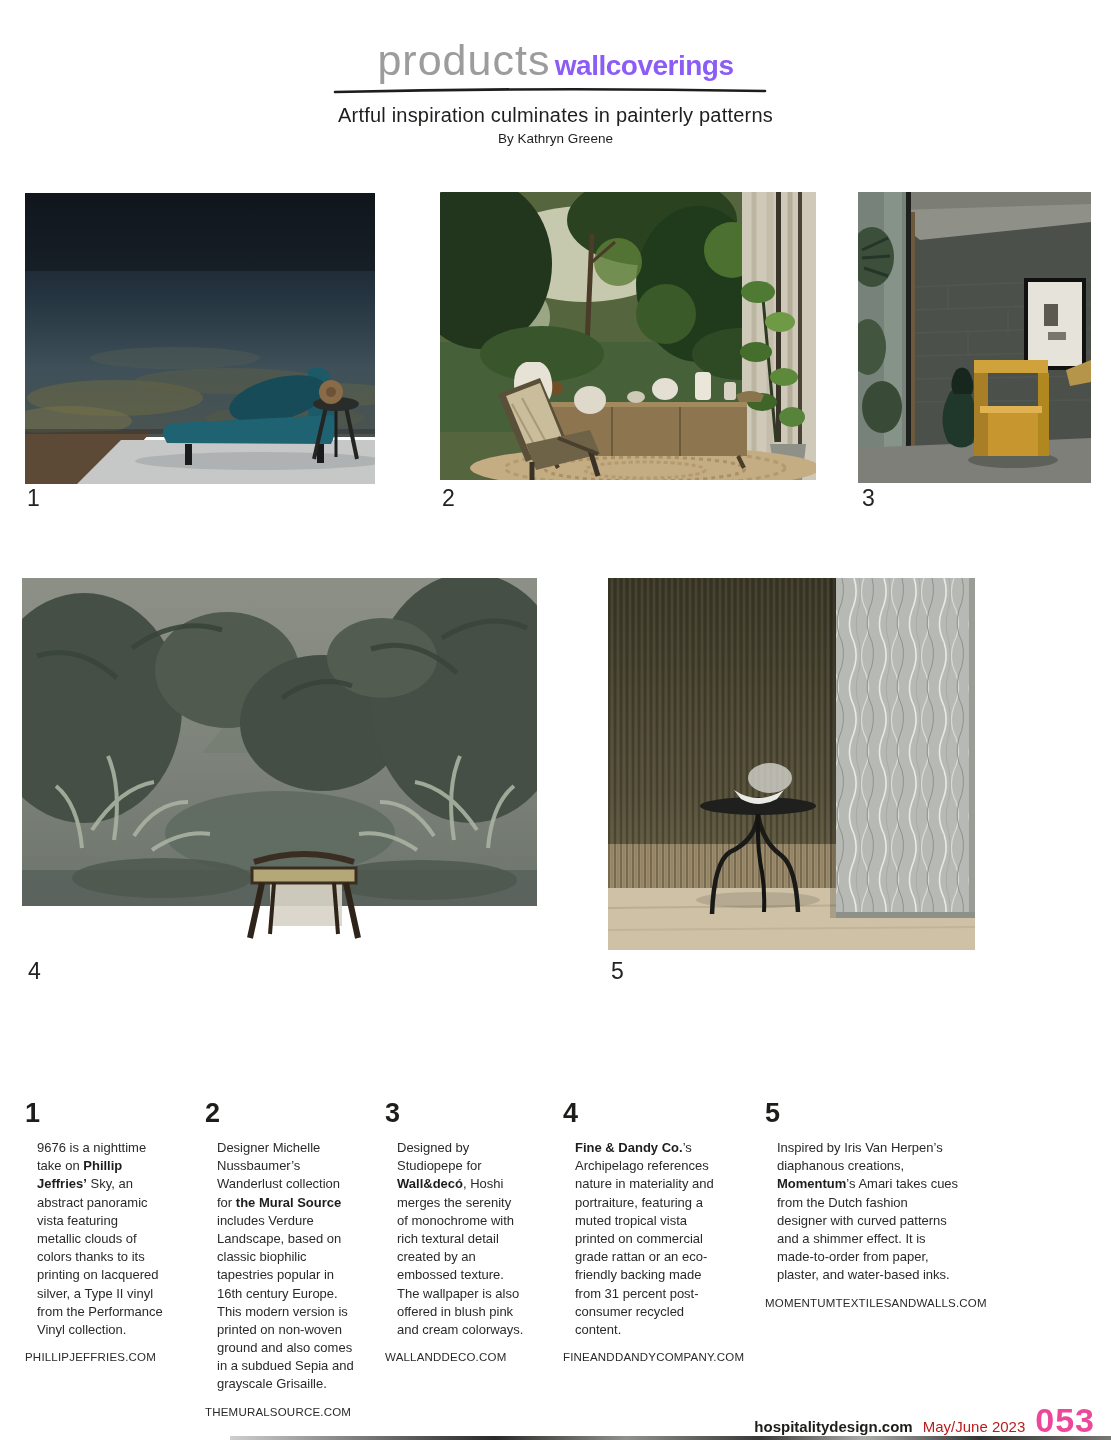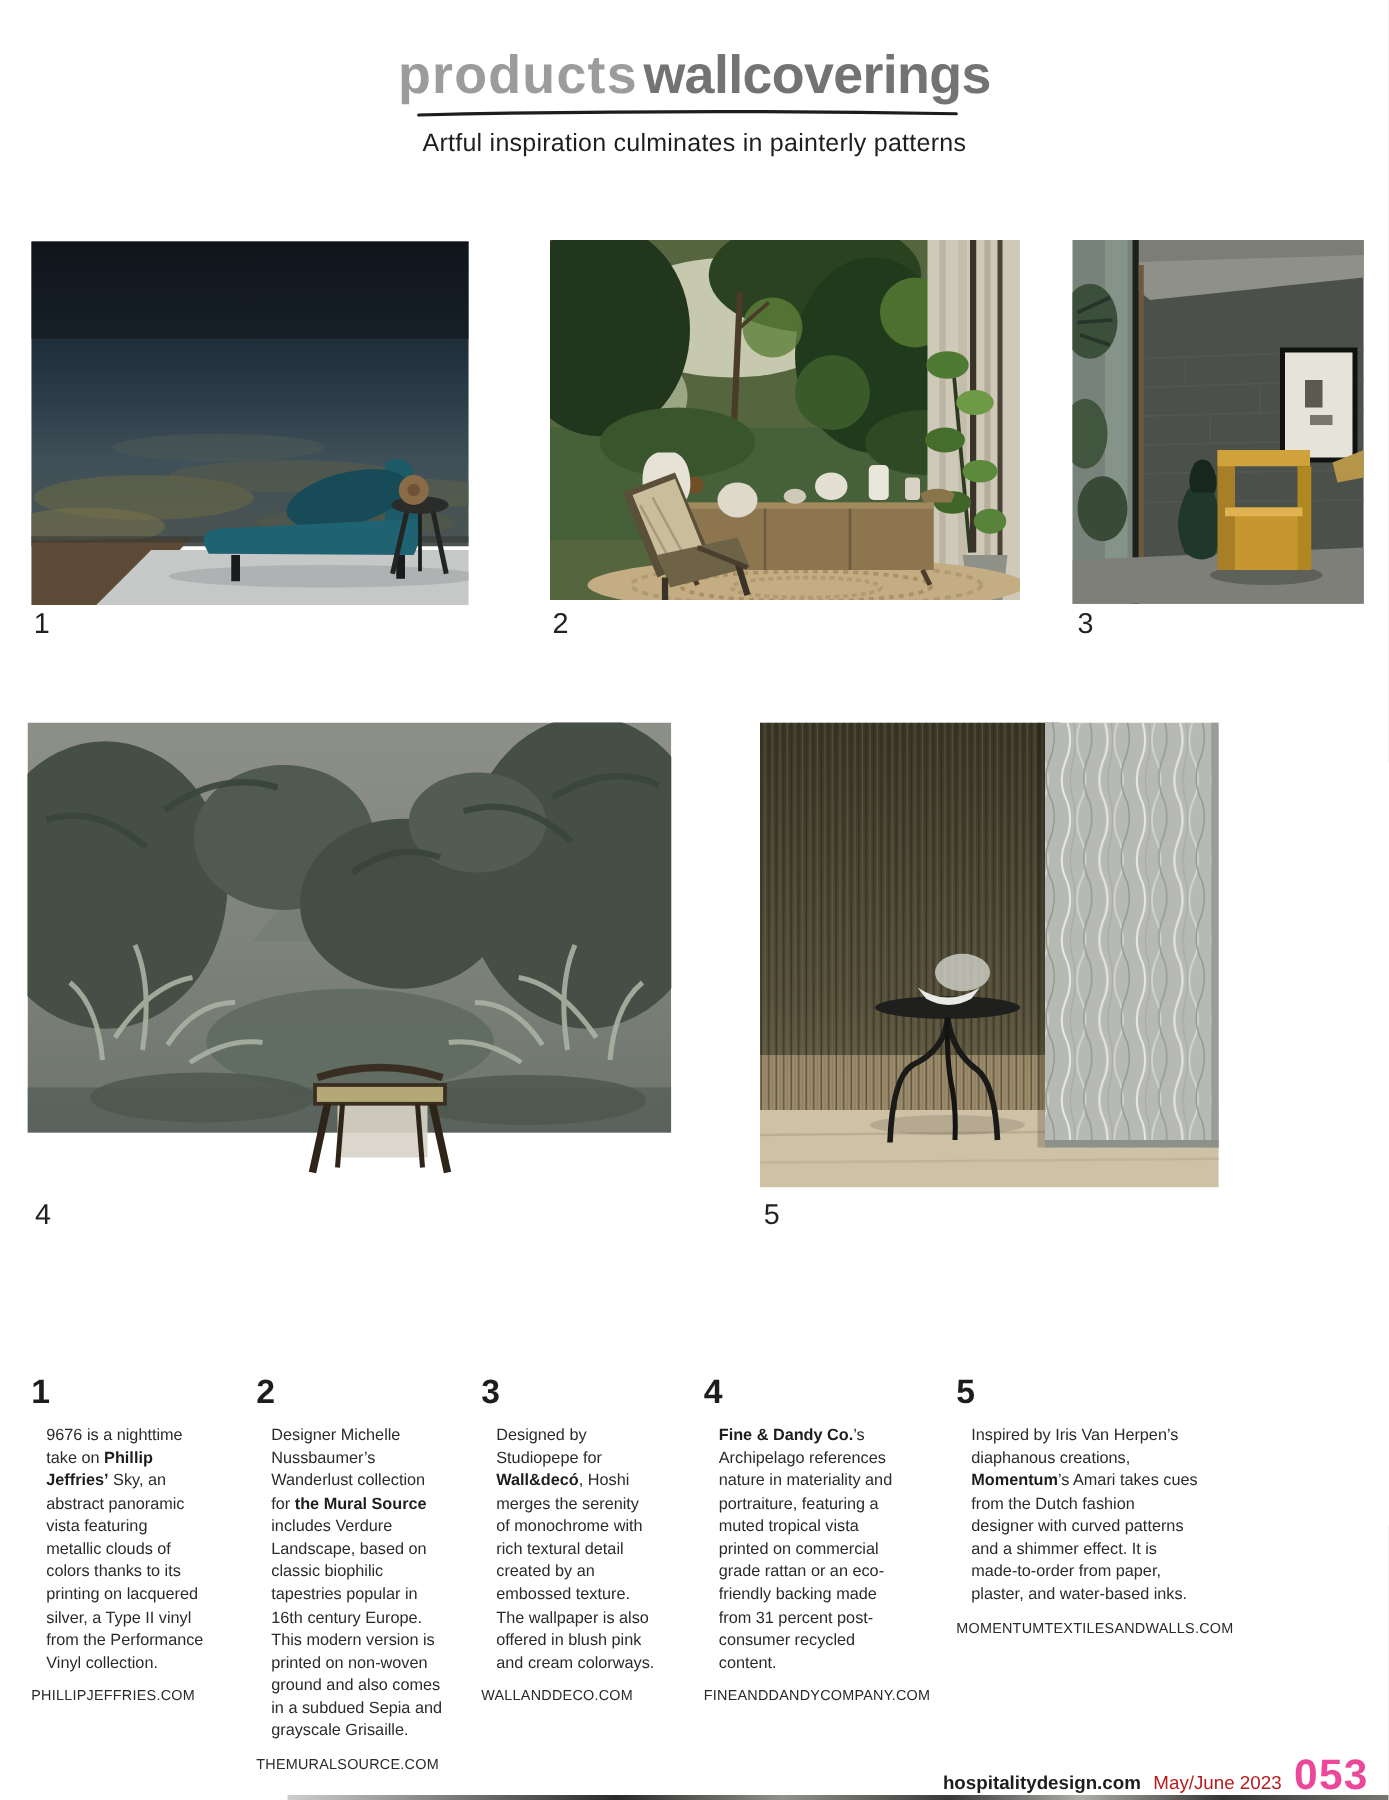--- a/index.html
+++ b/index.html
@@ -11,24 +11,24 @@
     font-family:"Liberation Sans", sans-serif;
     color:#2a2a2a;
     overflow:hidden;
   }
   
   .masthead{
     position:absolute;left:0;top:36px;width:100%;
     text-align:center;white-space:nowrap;
   }
   .kicker{
-    font-size:43px;font-weight:700;color:#9c9c9c;letter-spacing:1px;
+    font-size:43px;font-weight:400;color:#9c9c9c;letter-spacing:1px;
   }
   .title{
-    font-size:43px;font-weight:800;color:#737373;letter-spacing:-0.5px;
+    font-size:28px;font-weight:800;color:#8b5cf6;letter-spacing:-0.5px;
   }
   .underline-svg{position:absolute;left:333px;top:86px;}
   .subtitle{
     position:absolute;left:0;top:104px;width:100%;text-align:center;
     font-size:20px;font-weight:500;color:#1e1e1c;letter-spacing:.2px;
   }
   .byline{
     position:absolute;left:0;top:131px;width:100%;text-align:center;
     font-size:13.5px;font-weight:400;color:#1e1e1c;
   }
@@ -67,20 +67,21 @@
 
   <div class="masthead">
     <span class="kicker">products</span>
     <span> </span>
     <span class="title">wallcoverings</span>
   </div>
   <svg class="underline-svg" width="434" height="10">
     <path d="M2,6 Q217,1 432,5" stroke="#1d1d1b" stroke-width="2.6" fill="none" stroke-linecap="round"></path>
   </svg>
   <div class="subtitle">Artful inspiration culminates in painterly patterns</div>
+  <div class="byline">By Kathryn Greene</div>
 
   <div class="fig" style="left:25px;top:193px;width:350px;height:291px;">
     <svg width="350" height="291" viewBox="0 0 350 291">
       <defs>
         <linearGradient id="sky1" x1="0" y1="0" x2="0" y2="1">
           <stop offset="0" stop-color="#13181f"></stop>
           <stop offset="0.42" stop-color="#243440"></stop>
           <stop offset="0.72" stop-color="#3f5059"></stop>
           <stop offset="1" stop-color="#4b5450"></stop>
         </linearGradient>

